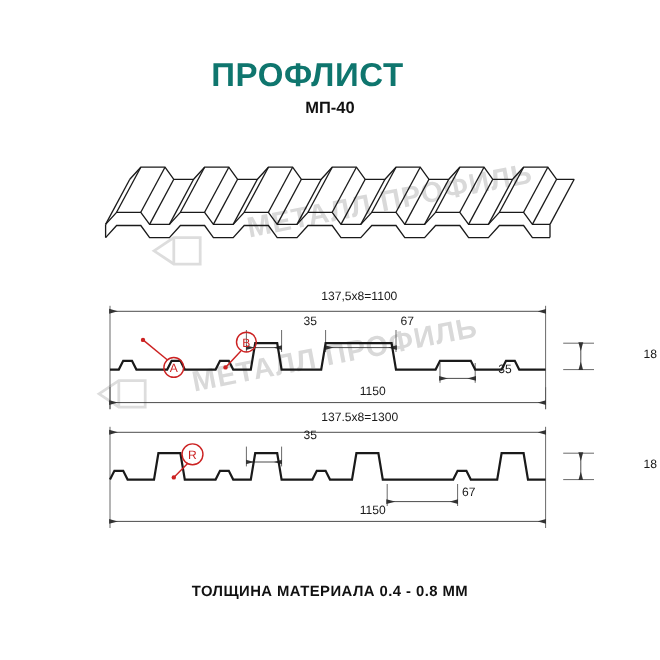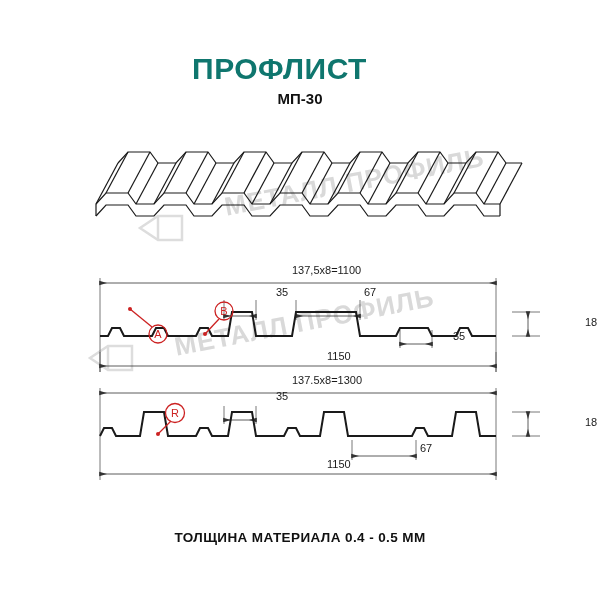--- a/index.html
+++ b/index.html
@@ -71,21 +71,21 @@
     transform: rotate(-11deg);
     transform-origin: left center;
   }
 </style>
 </head>
 <body>
 
 <div class="page">
 
   <div class="title">ПРОФЛИСТ</div>
-  <div class="subtitle">МП-30</div>
+  <div class="subtitle">МП-40</div>
 
   <div class="wm" style="left:225px; top:192px;">
     <div class="wm-text">МЕТАЛЛ ПРОФИЛЬ</div>
   </div>
   <div class="wm" style="left:175px; top:332px;">
     <div class="wm-text">МЕТАЛЛ ПРОФИЛЬ</div>
   </div>
 
   <svg class="drawing" width="600" height="600" style="z-index:0;">
     <g fill="none" stroke="#dddddd" stroke-width="2.5">
@@ -268,15 +268,15 @@
     <div style="position:absolute; left:409px; top:330px; font-size:11px;">35</div>
     <div style="position:absolute; left:541px; top:316px; font-size:11px;">18</div>
 
     <div style="position:absolute; left:248px; top:374px; font-size:11px;">137.5х8=1300</div>
     <div style="position:absolute; left:283px; top:458px; font-size:11px;">1150</div>
     <div style="position:absolute; left:232px; top:390px; font-size:11px;">35</div>
     <div style="position:absolute; left:376px; top:442px; font-size:11px;">67</div>
     <div style="position:absolute; left:541px; top:416px; font-size:11px;">18</div>
   </div>
 
-  <div class="footer">ТОЛЩИНА МАТЕРИАЛА 0.4 - 0.5 ММ</div>
+  <div class="footer">ТОЛЩИНА МАТЕРИАЛА 0.4 - 0.8 ММ</div>
 
 </div>
 
 </body></html>

